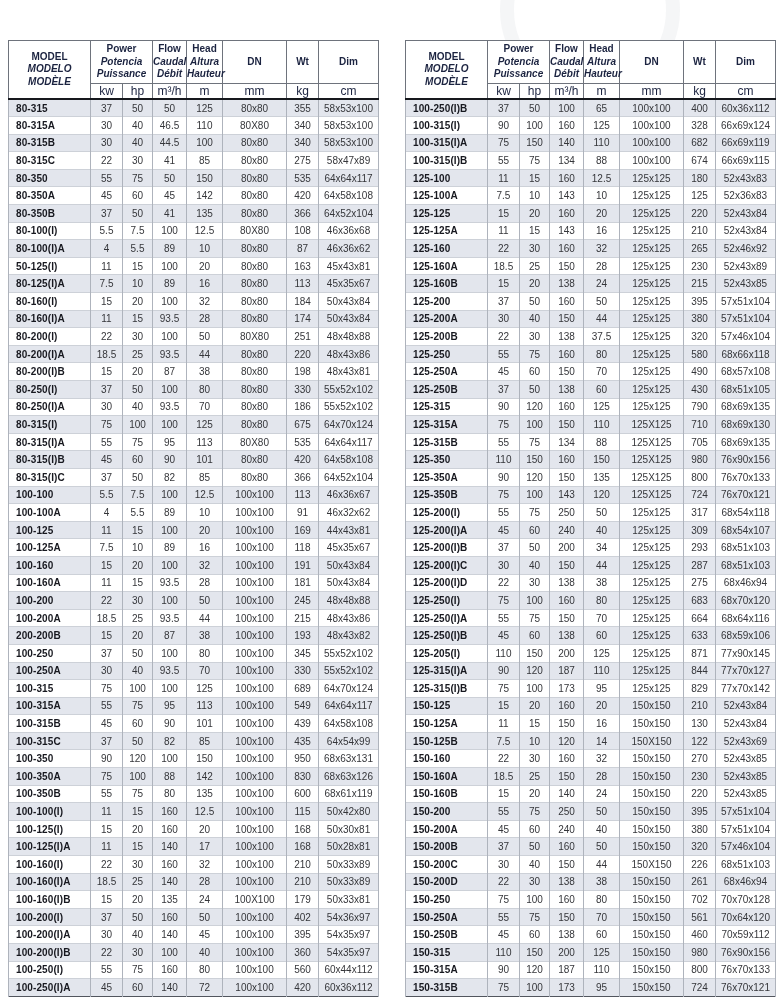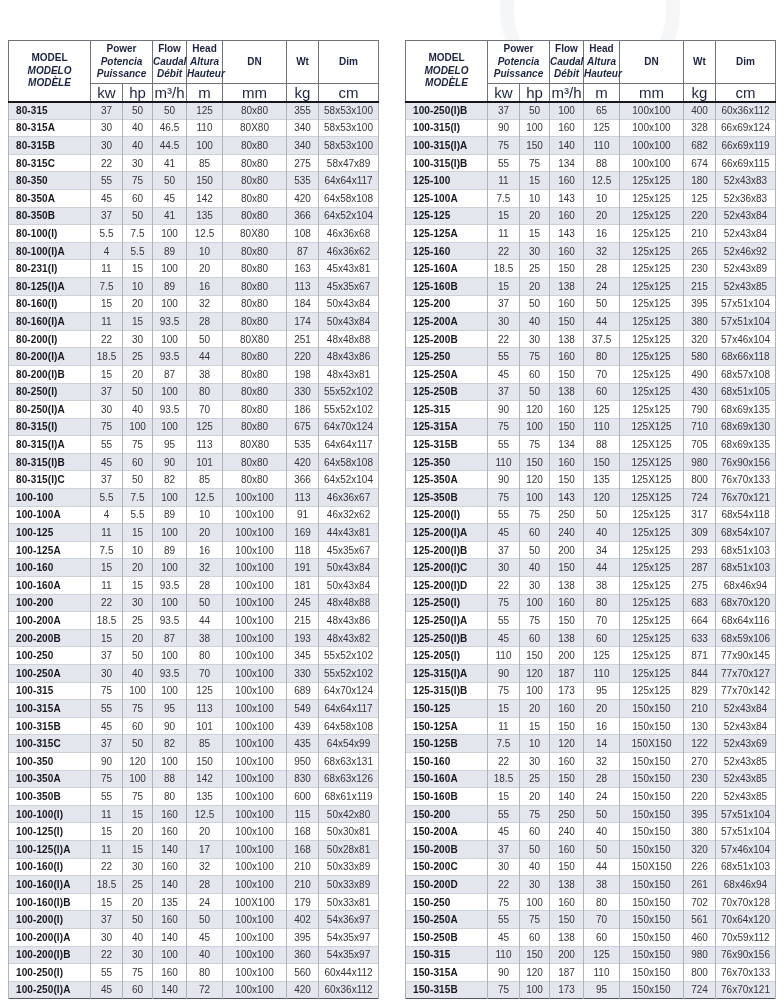--- a/index.html
+++ b/index.html
@@ -23,21 +23,21 @@
   table.spec col.c-kw    { width: 32px; }
   table.spec col.c-hp    { width: 30px; }
   table.spec col.c-flow  { width: 34px; }
   table.spec col.c-head  { width: 36px; }
   table.spec col.c-dn    { width: 64px; }
   table.spec col.c-wt    { width: 32px; }
   table.spec col.c-dim   { width: 60px; }
 
   thead th { border: 1px solid #6e737c; font-weight: bold; color: #1b2340; text-align: center; vertical-align: middle; background: #fff; }
   thead tr.h1 th { height: 42px; font-size: 10px; line-height: 12.5px; padding: 2px 0; }
-  thead tr.h2 th { height: 16px; font-size: 15px; font-weight: normal; }
+  thead tr.h2 th { height: 16px; font-size: 12px; font-weight: normal; }
   thead { border-bottom: 2.5px solid #16181d; }
   thead .it { font-style: italic; }
 
   tbody td { height: 17.6px; font-size: 10px; color: #35363a; text-align: center; vertical-align: middle;
              border-left: 1px solid #aeb3bc; border-right: 1px solid #aeb3bc; border-top: 1px solid #cdd1d8; padding: 0 1px;
              white-space: nowrap; overflow: hidden; }
   tbody tr:first-child td { border-top: none; margin-top: 28px; }
   tbody td.model { font-weight: bold; color: #17181f; text-align: left; padding-left: 7px; font-size: 10px; letter-spacing: 0.1px; }
   tbody tr:nth-child(odd) { background: #e3e6ed; }
 </style>
@@ -190,21 +190,21 @@
           <td class="model">80-100(I)A</td>
           <td class="">4</td>
           <td class="">5.5</td>
           <td class="">89</td>
           <td class="">10</td>
           <td class="">80x80</td>
           <td class="">87</td>
           <td class="">46x36x62</td>
         </tr>
         <tr>
-          <td class="model">80-231(I)</td>
+          <td class="model">50-125(I)</td>
           <td class="">11</td>
           <td class="">15</td>
           <td class="">100</td>
           <td class="">20</td>
           <td class="">80x80</td>
           <td class="">163</td>
           <td class="">45x43x81</td>
         </tr>
         <tr>
           <td class="model">80-125(I)A</td>

